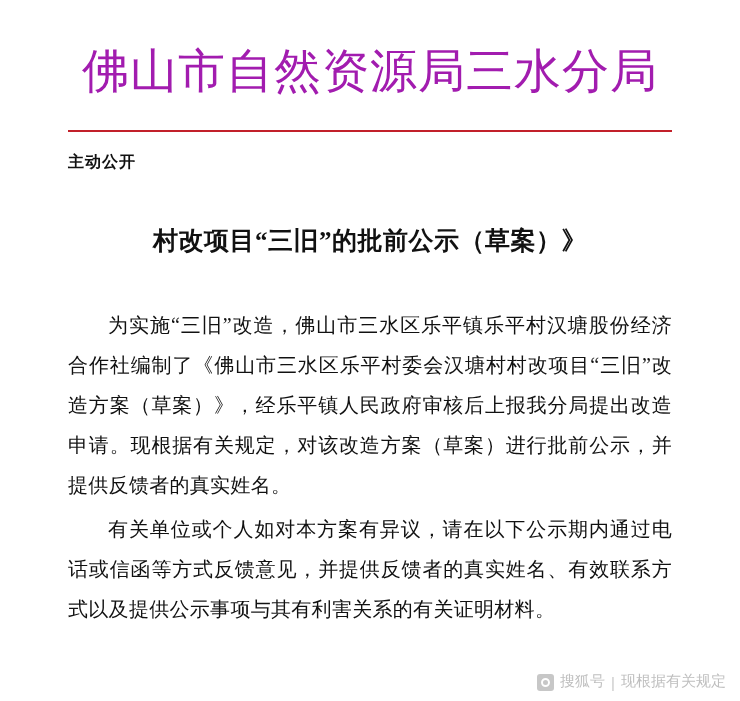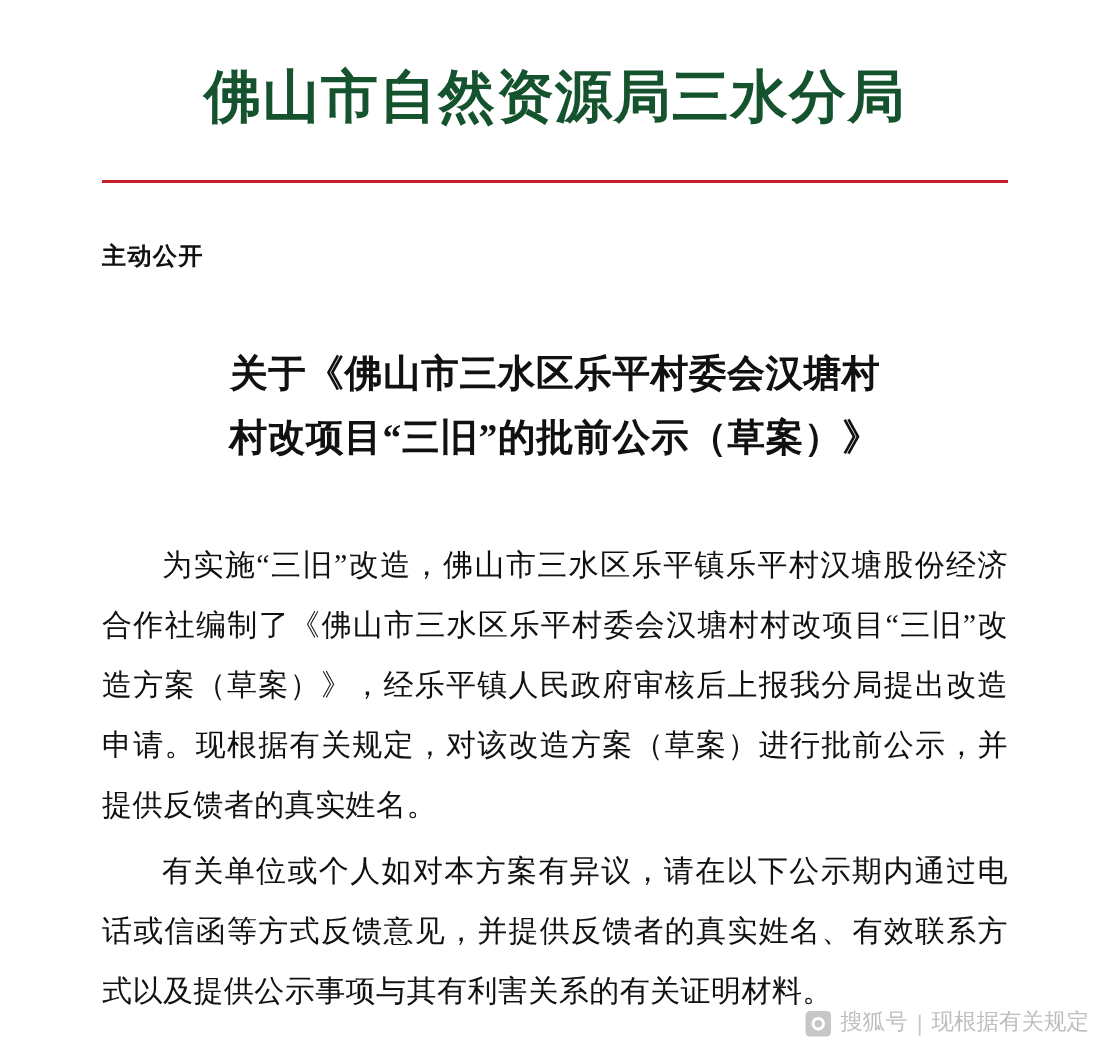--- a/index.html
+++ b/index.html
@@ -22,35 +22,35 @@
     background: #ffffff;
     box-sizing: border-box;
     padding: 0 68px;
   }
   .masthead {
     text-align: center;
     padding-top: 44px;
   }
   .masthead-title {
     font-family: "Liberation Serif", serif;
-    font-size: 38px;
-    font-weight: bold;
-    color: #14532d;
+    font-size: 47px;
+    font-weight: normal;
+    color: #a21caf;
     letter-spacing: 1px;
     line-height: 1.15;
     white-space: nowrap;
   }
   .red-rule {
     margin-top: 32px;
     height: 2px;
     background: #c2202a;
     width: 100%;
   }
   .open-tag {
-    margin-top: 39px;
+    margin-top: 20px;
     font-size: 16px;
     font-weight: bold;
     color: #111111;
     letter-spacing: 1px;
   }
   .doc-title {
     margin-top: 46px;
     text-align: center;
     font-size: 25px;
     font-weight: bold;
@@ -115,21 +115,20 @@
 <div class="page">
 
   <div class="masthead">
     <div class="masthead-title">佛山市自然资源局三水分局</div>
     <div class="red-rule"></div>
   </div>
 
   <div class="open-tag">主动公开</div>
 
   <div class="doc-title">
-    <span class="line">关于《佛山市三水区乐平村委会汉塘村</span>
     <span class="line">村改项目“三旧”的批前公示（草案）》</span>
   </div>
 
   <div class="body-text">
     <p>为实施“三旧”改造，佛山市三水区乐平镇乐平村汉塘股份经济合作社编制了《佛山市三水区乐平村委会汉塘村村改项目“三旧”改造方案（草案）》，经乐平镇人民政府审核后上报我分局提出改造申请。现根据有关规定，对该改造方案（草案）进行批前公示，并提供反馈者的真实姓名。</p>
     <p>有关单位或个人如对本方案有异议，请在以下公示期内通过电话或信函等方式反馈意见，并提供反馈者的真实姓名、有效联系方式以及提供公示事项与其有利害关系的有关证明材料。</p>
   </div>
 
   <div class="watermark">
     <span class="wm-icon"></span>

